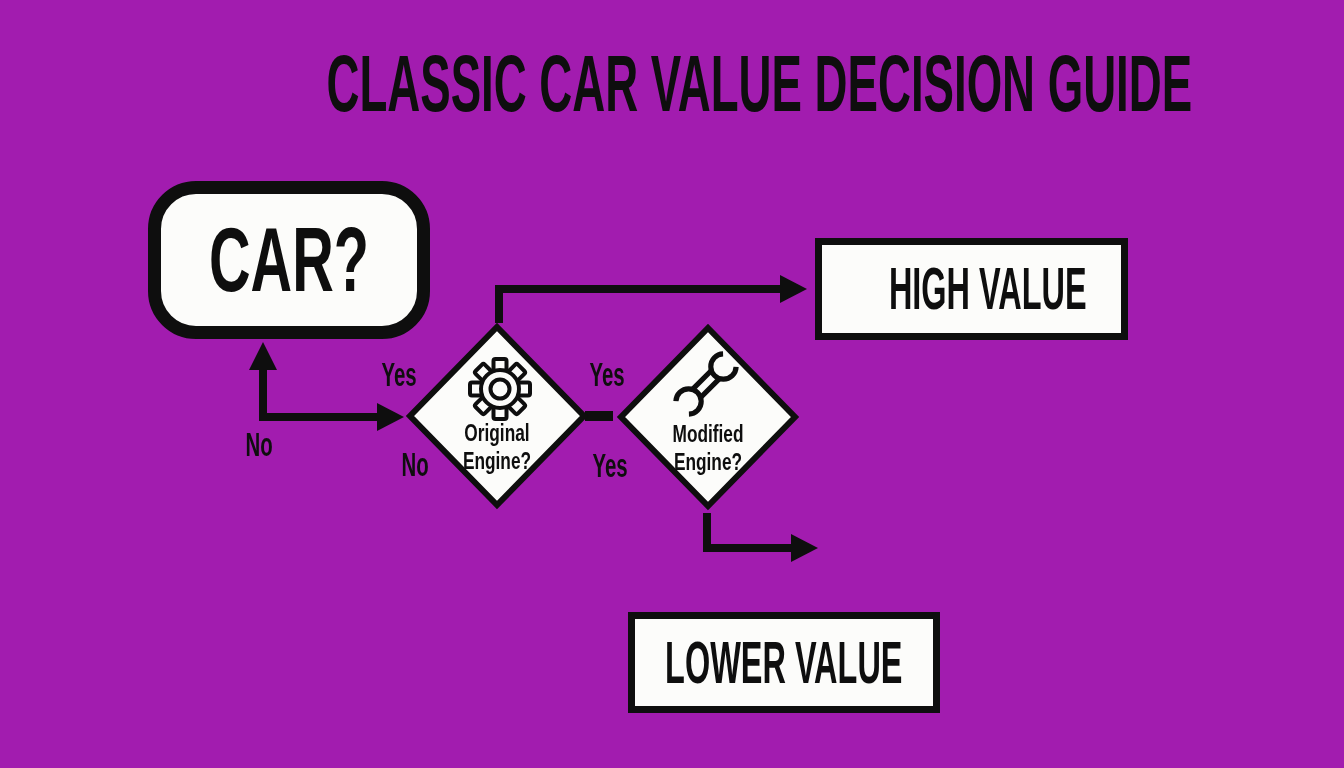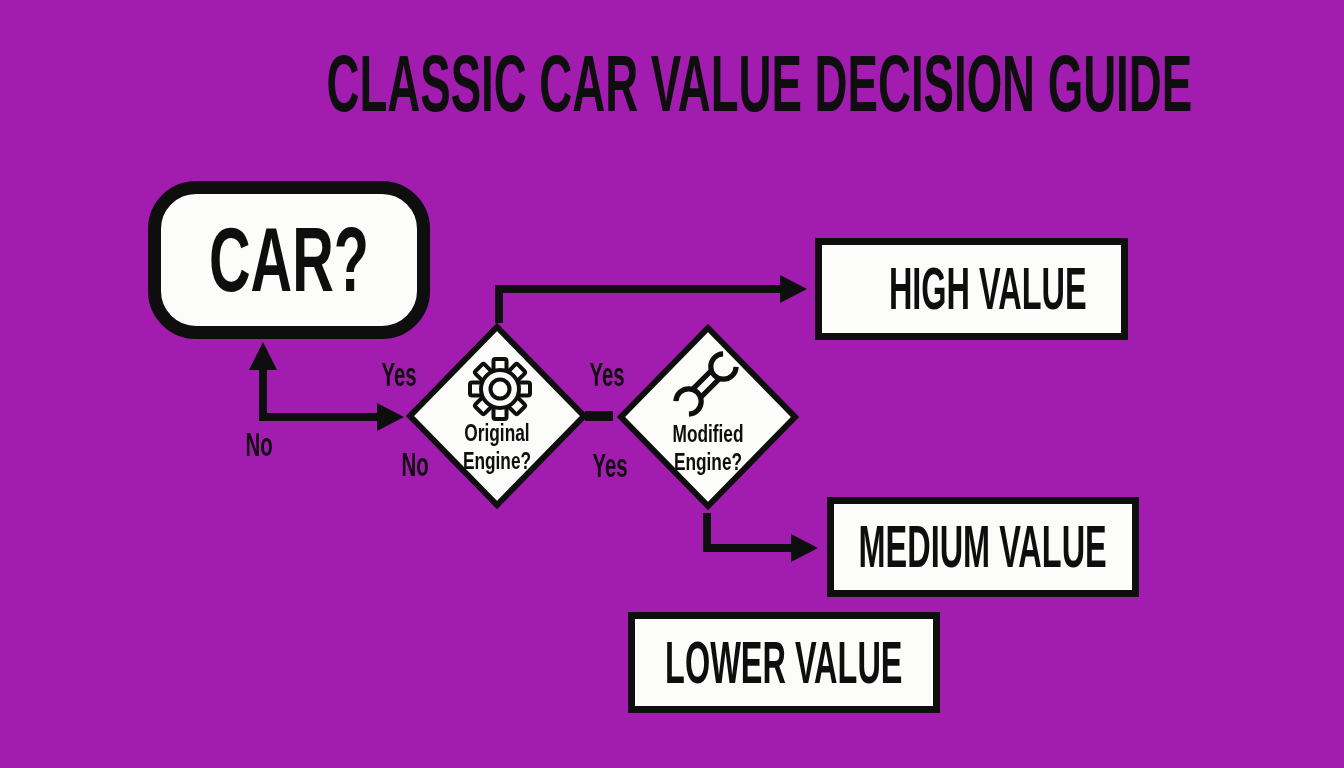--- a/index.html
+++ b/index.html
@@ -95,23 +95,20 @@
     <span class="sq">CLASSIC CAR VALUE DECISION GUIDE</span>
   </div>
 
   <div class="box" id="node-car">
     <span class="sq">CAR?</span>
   </div>
 
   <div class="box" id="node-high">
     <span class="sq">HIGH VALUE</span>
   </div>
-  <div class="box" id="node-medium">
-    <span class="sq">MEDIUM VALUE</span>
-  </div>
   <div class="box" id="node-lower">
     <span class="sq">LOWER VALUE</span>
   </div>
 
   <div class="dlabel" id="dlabel-original">Original Engine?</div>
   <div class="dlabel" id="dlabel-modified">Modified Engine?</div>
 
   <div class="elabel" id="elabel-yes-left">Yes</div>
   <div class="elabel" id="elabel-no-left">No</div>
   <div class="elabel" id="elabel-no-d1">No</div>

